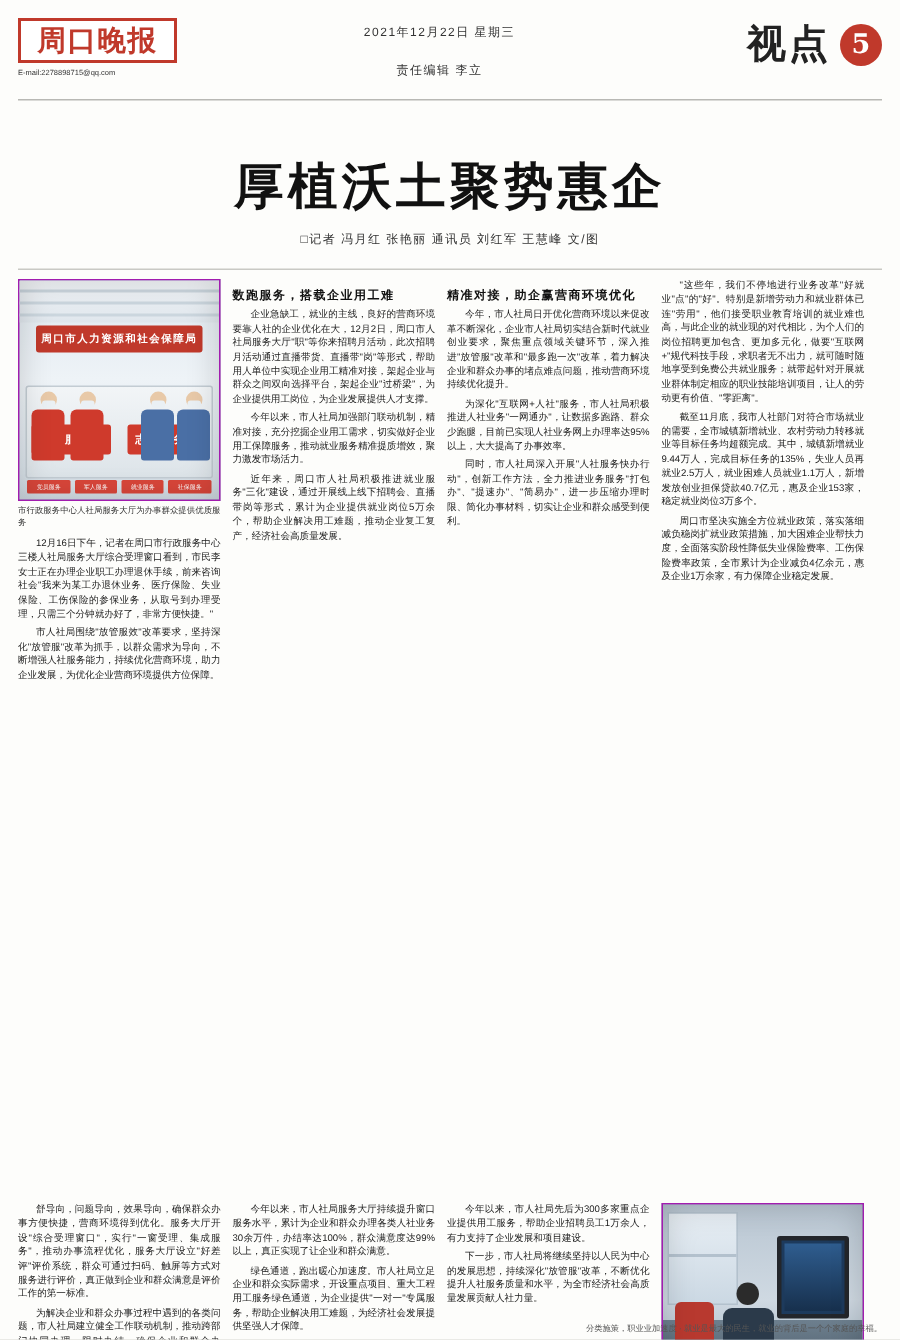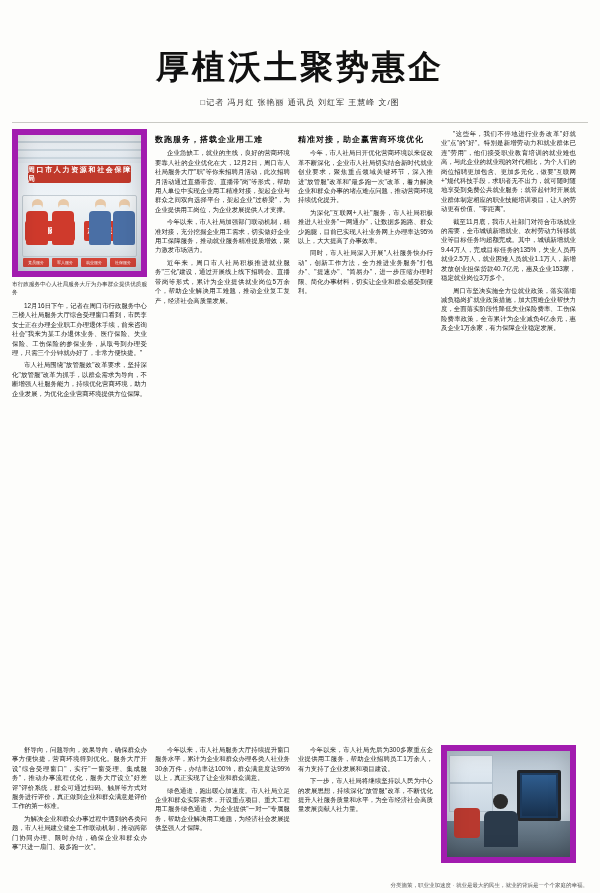--- a/index.html
+++ b/index.html
@@ -130,21 +130,21 @@
     color:#333;
     text-align:justify;
     margin:3px 0 5px 0;
   }
   
   .photo{
     position:relative;
     width:100%;
     overflow:hidden;
     background:#8fa5b6;
-    border:6px solid #a21caf;
+    border:1px solid #a21caf;
     box-sizing:border-box;
   }
   .photo-top{height:148px;}
   .photo-bottom{height:118px;}
   
   .p1-bg{position:absolute;inset:0;background:linear-gradient(#dfe7ee 0%,#eef3f7 45%,#d3dde5 100%);}
   .p1-ceiling{position:absolute;top:0;left:0;right:0;height:28px;background:linear-gradient(#f4f7fa,#dfe6ec);}
   .p1-ceil-line{position:absolute;height:2px;background:#cbd6de;left:0;right:0;}
   .p1-banner{
     position:absolute;left:8%;right:8%;top:30px;height:18px;
@@ -193,20 +193,34 @@
   .bottom-note{
     position:absolute;left:12px;right:12px;bottom:4px;
     font-size:5.5px;color:#555;text-align:right;
   }
 </style>
 </head>
 <body>
 
 <div class="page">
 
+  <div class="masthead">
+    <div class="logo-block">
+      <div class="logo">周口晚报</div>
+      <div class="logo-sub">E-mail:2278898715@qq.com</div>
+    </div>
+    <div class="head-center">
+      <div class="head-date">2021年12月22日  星期三</div>
+      <div class="head-editor">责任编辑  李立</div>
+    </div>
+    <div class="head-right">
+      <div class="section-name">视点</div>
+      <div class="page-num">5</div>
+    </div>
+  </div>
 
   <div class="headline-wrap">
     <div class="headline">厚植沃土聚势惠企</div>
     <div class="byline">□记者 冯月红 张艳丽 通讯员 刘红军 王慧峰 文/图</div>
   </div>
 
   <div class="rule"></div>
 
   <div class="body">
 

